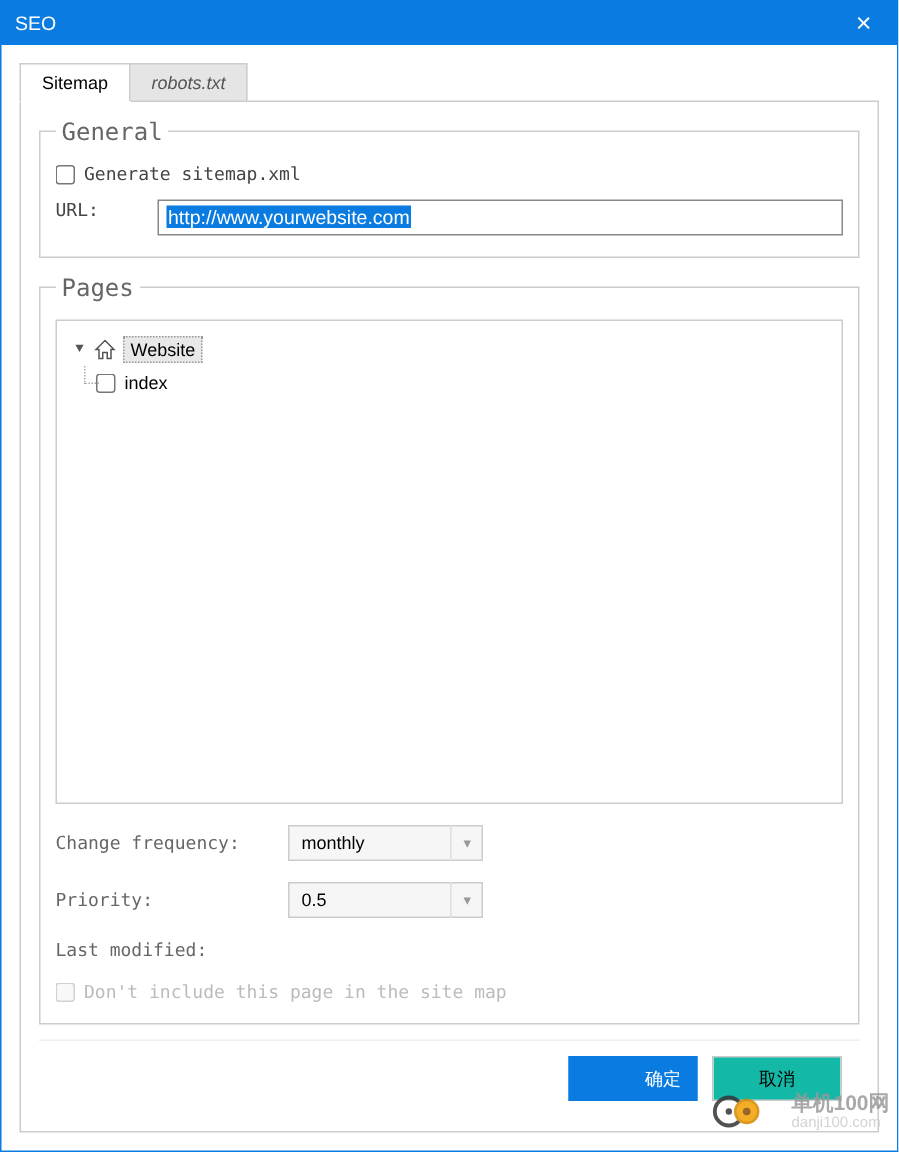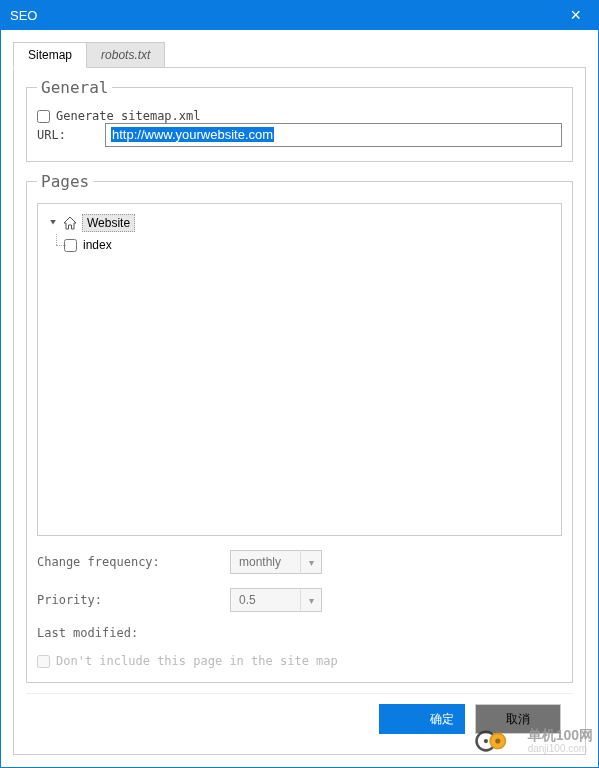--- a/index.html
+++ b/index.html
@@ -8,21 +8,21 @@
 .titlebar .title { font-size: 13px; }
 .close-btn { font-size: 18px; cursor: pointer; padding: 0 8px; line-height: 30px; }
 .content { padding: 12px; border: 1px solid #0a7be0; border-top: none; height: calc(100% - 30px); display: flex; flex-direction: column; }
 .tabs { display: flex; position: relative; z-index: 2; }
 .tab { border: 1px solid #ccc; padding: 5px 14px; font-size: 12px; background: #fff; cursor: pointer; margin-right: -1px; }
 .tab.active { border-bottom: 1px solid #fff; position: relative; }
 .tab.inactive { background: #e5e5e5; color: #555; font-style: italic; }
 .tab-panel { border: 1px solid #ccc; margin-top: -1px; padding: 10px 12px; flex: 1; display: flex; flex-direction: column; overflow: hidden; }
 fieldset { border: 1px solid #ccc; padding: 12px 10px 14px 10px; margin-bottom: 10px; }
 legend { font-family: SimSun, monospace; font-size: 16px; color: #666; padding: 0 4px; }
-.row { display: flex; align-items: center; }
+.row { display: flex; margin-top: 10px; }
 .row:first-child { margin-top: 0; }
 .checkbox-row { display: flex; align-items: center; font-family: SimSun, monospace; color: #444; }
 .checkbox-row input { margin-right: 6px; }
 .label { width: 68px; font-family: SimSun, monospace; color: #444; }
 .url-input { flex: 1; border: 1px solid #888; padding: 3px 5px; font-size: 13px; height: 24px; }
 .url-input .selected-text { background: #0a7be0; color: #fff; padding: 0 1px; }
 fieldset.pages { flex: 1; display: flex; flex-direction: column; min-height: 0; }
 .tree { border: 1px solid #ccc; flex: 1; padding: 8px; background: #fff; min-height: 240px; overflow: auto; }
 .tree-item { display: flex; align-items: center; height: 22px; }
 .tree-item .chev { width: 14px; text-align: center; cursor: pointer; font-size: 10px; color: #555; }
@@ -30,26 +30,26 @@
 .tree-item .node-label { padding: 1px 4px; }
 .tree-item.selected .node-label { background: #e8e8e8; border: 1px dotted #999; }
 .tree-children { padding-left: 18px; position: relative; }
 .tree-children::before { content: ""; position: absolute; left: 10px; top: 0; bottom: 11px; border-left: 1px dotted #aaa; }
 .tree-child-item { display: flex; align-items: center; height: 22px; position: relative; }
 .tree-child-item::before { content: ""; position: absolute; left: -8px; top: 11px; width: 10px; border-top: 1px dotted #aaa; }
 .tree-child-item input { margin-right: 6px; }
 .form-row { display: flex; align-items: center; margin-top: 14px; }
 .form-label { width: 155px; font-family: SimSun, monospace; color: #666; }
 .select-wrap { position: relative; width: 130px; }
-.select-display { border: 1px solid #ccc; background: #f6f6f6; height: 24px; display: flex; align-items: center; padding: 0 24px 0 8px; color: #737373; cursor: pointer; margin-left: 38px; }
+.select-display { border: 1px solid #ccc; background: #f6f6f6; height: 24px; display: flex; align-items: center; padding: 0 24px 0 8px; color: #000000; cursor: pointer; }
 .select-arrow { position: absolute; right: 0; top: 0; width: 22px; height: 24px; border-left: 1px solid #ddd; display: flex; align-items: center; justify-content: center; color: #999; font-size: 10px; }
 .disabled-row { color: #bbb; }
 .disabled-row input { accent-color: #ccc; }
 .footer { padding: 10px 12px; display: flex; justify-content: flex-end; gap: 10px; border-top: 1px solid #eee; margin-top: auto; }
-.btn { min-width: 86px; height: 30px; border: 1px solid #ccc; background: #737373; cursor: pointer; font-size: 12px; }
+.btn { min-width: 86px; height: 30px; border: 1px solid #ccc; background: #14b8a6; cursor: pointer; font-size: 12px; }
 .btn.primary { background: #0a7be0; color: #fff; border-color: #0a7be0; padding-left: 40px; }
 .watermark { position: absolute; right: 6px; bottom: 10px; display: flex; align-items: center; gap: 20px; opacity: 0.85; pointer-events: none; }
 .watermark .wm-icon { width: 34px; height: 34px; }
 .watermark .wm-text { font-size: 14px; color: #999; font-weight: bold; line-height: 1.1; }
 .watermark .wm-sub { font-size: 10px; color: #ccc; }
 </style>
 </head>
 <body>
 
 <div class="titlebar">

